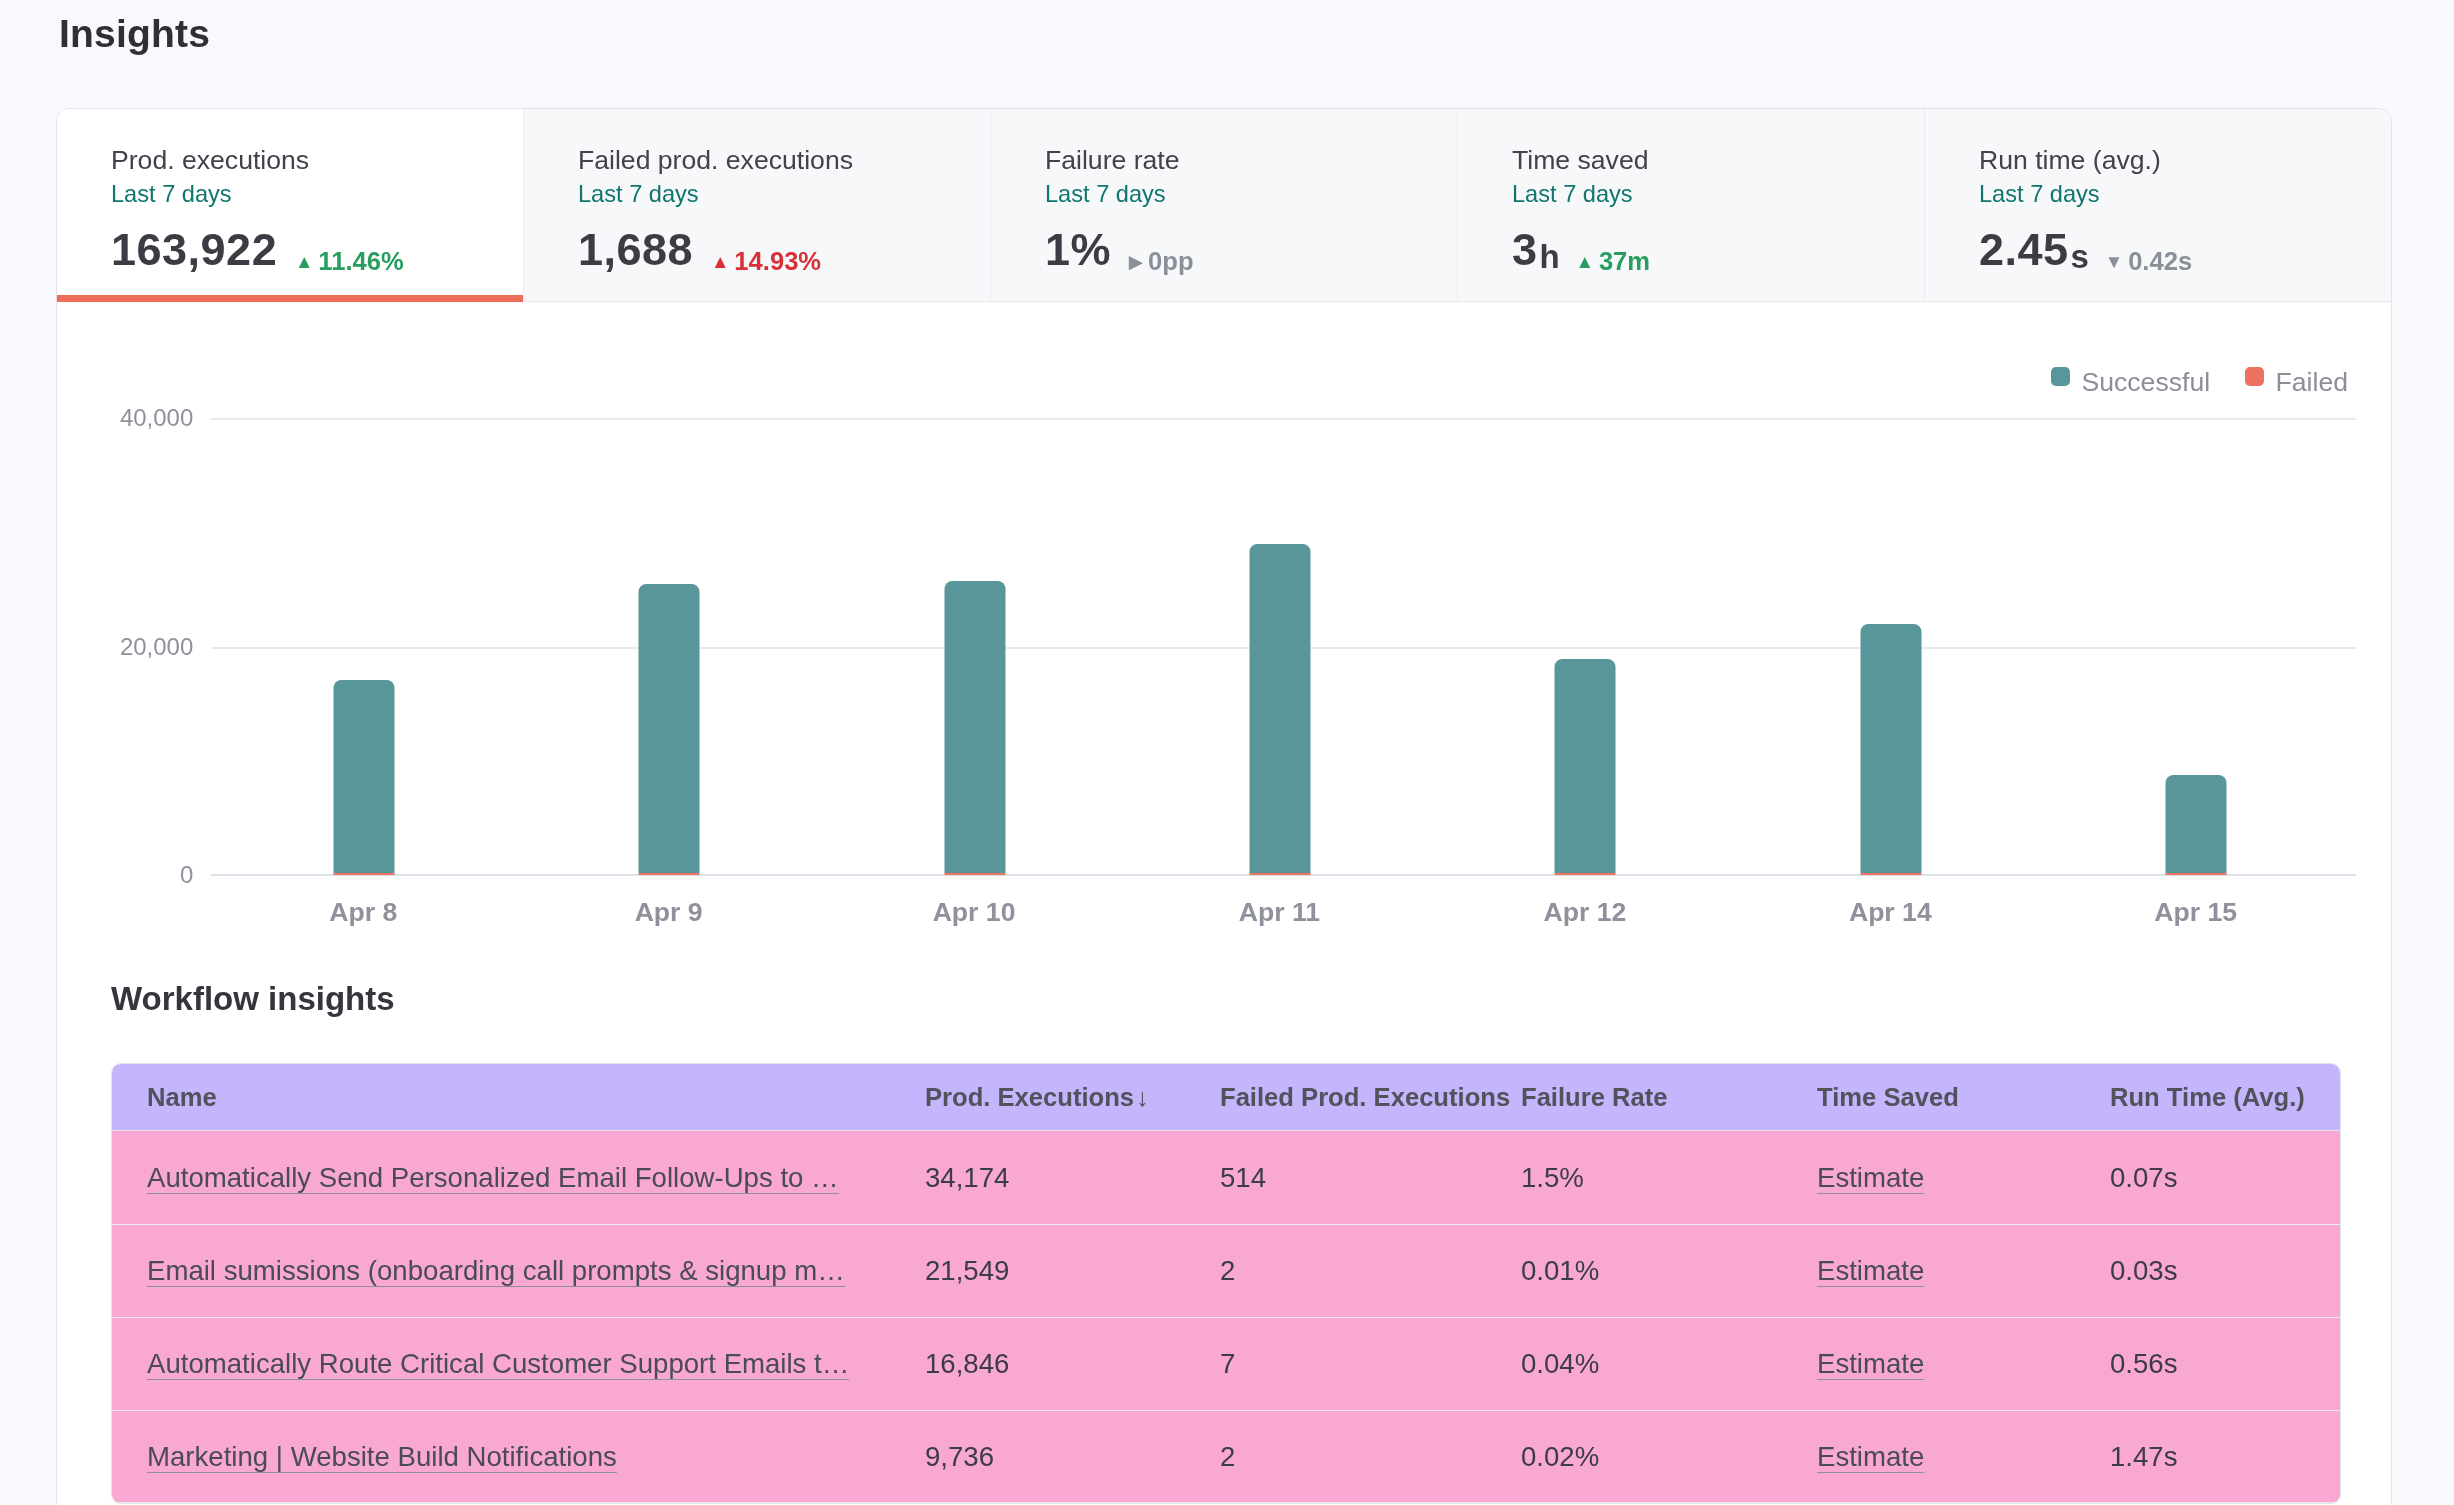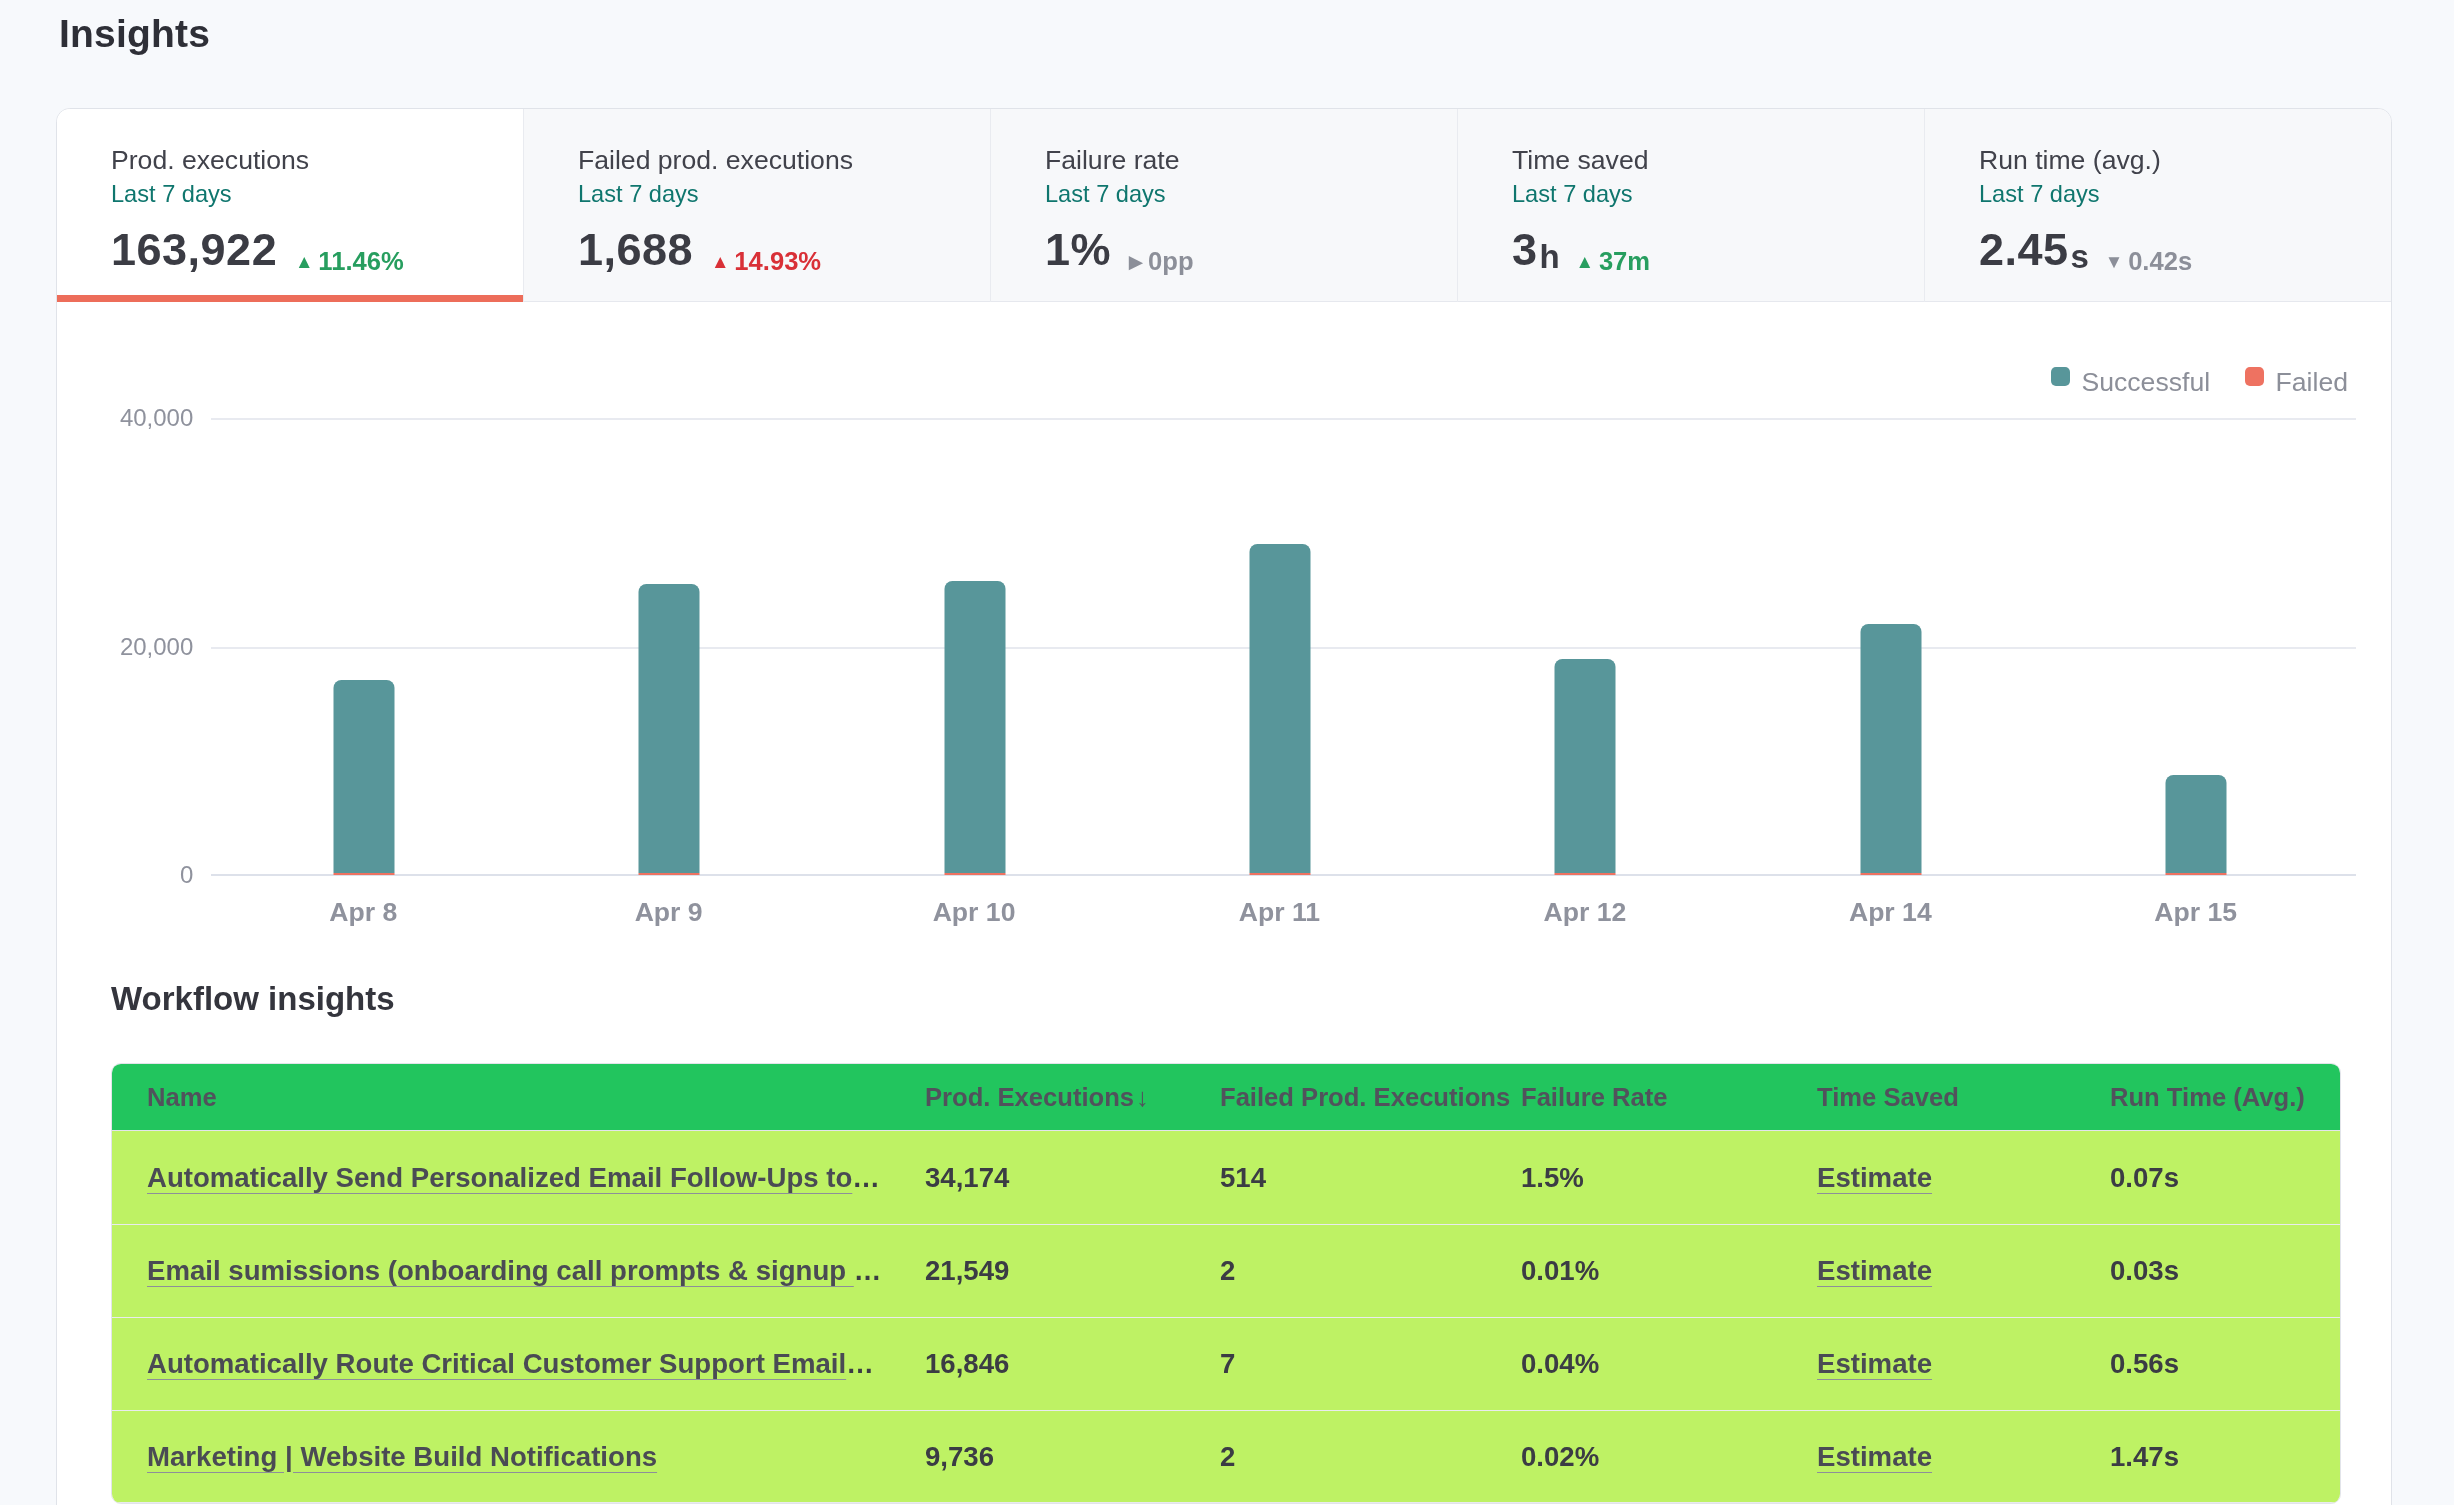--- a/index.html
+++ b/index.html
@@ -70,27 +70,27 @@
     position:absolute; left:54px; top:871px;
     font-size:33px; font-weight:700; color:#34353d;
   }
   .wtable {
     position:absolute; left:54px; top:954px; width:2230px;
     border:1.5px solid #e2e4ea; border-radius:9.9px; background:#fff; overflow:hidden;
   }
   .thead {
     display:grid; grid-template-columns:778px 295px 301px 296px 293px 1fr;
     padding:0 0 0 35px; height:67px; align-items:center;
-    background:#22c55e; border-bottom:1px solid #e3e5eb;
+    background:#c4b5fd; border-bottom:1px solid #e3e5eb;
   }
   .th { font-size:25.6px; font-weight:600; color:#51525c; cursor:pointer; white-space:nowrap; }
   .th .sort { font-weight:400; margin-left:2px; font-size:25.6px; color:#51525c; }
   .tr {
     display:grid; grid-template-columns:778px 295px 301px 296px 293px 1fr;
-    padding:0 0 0 35px; height:93px; align-items:center; background:#bef264;font-weight:bold;
+    padding:0 0 0 35px; height:93px; align-items:center; background:#f9a8d4;
   }
   .tr + .tr { border-top:1px solid #e9ebef; }
   .tr:last-child { border-bottom:1px solid #e9ebef; }
   .td { font-size:27.6px; color:#3b3c44; white-space:nowrap; overflow:hidden; }
   .td a {
     color:#4a4b54; text-decoration:underline; text-underline-offset:5.9px;
     text-decoration-color:#8d8f99; cursor:pointer;
   }
   .td-name { padding-right:39px; text-overflow:ellipsis; }
 </style>

